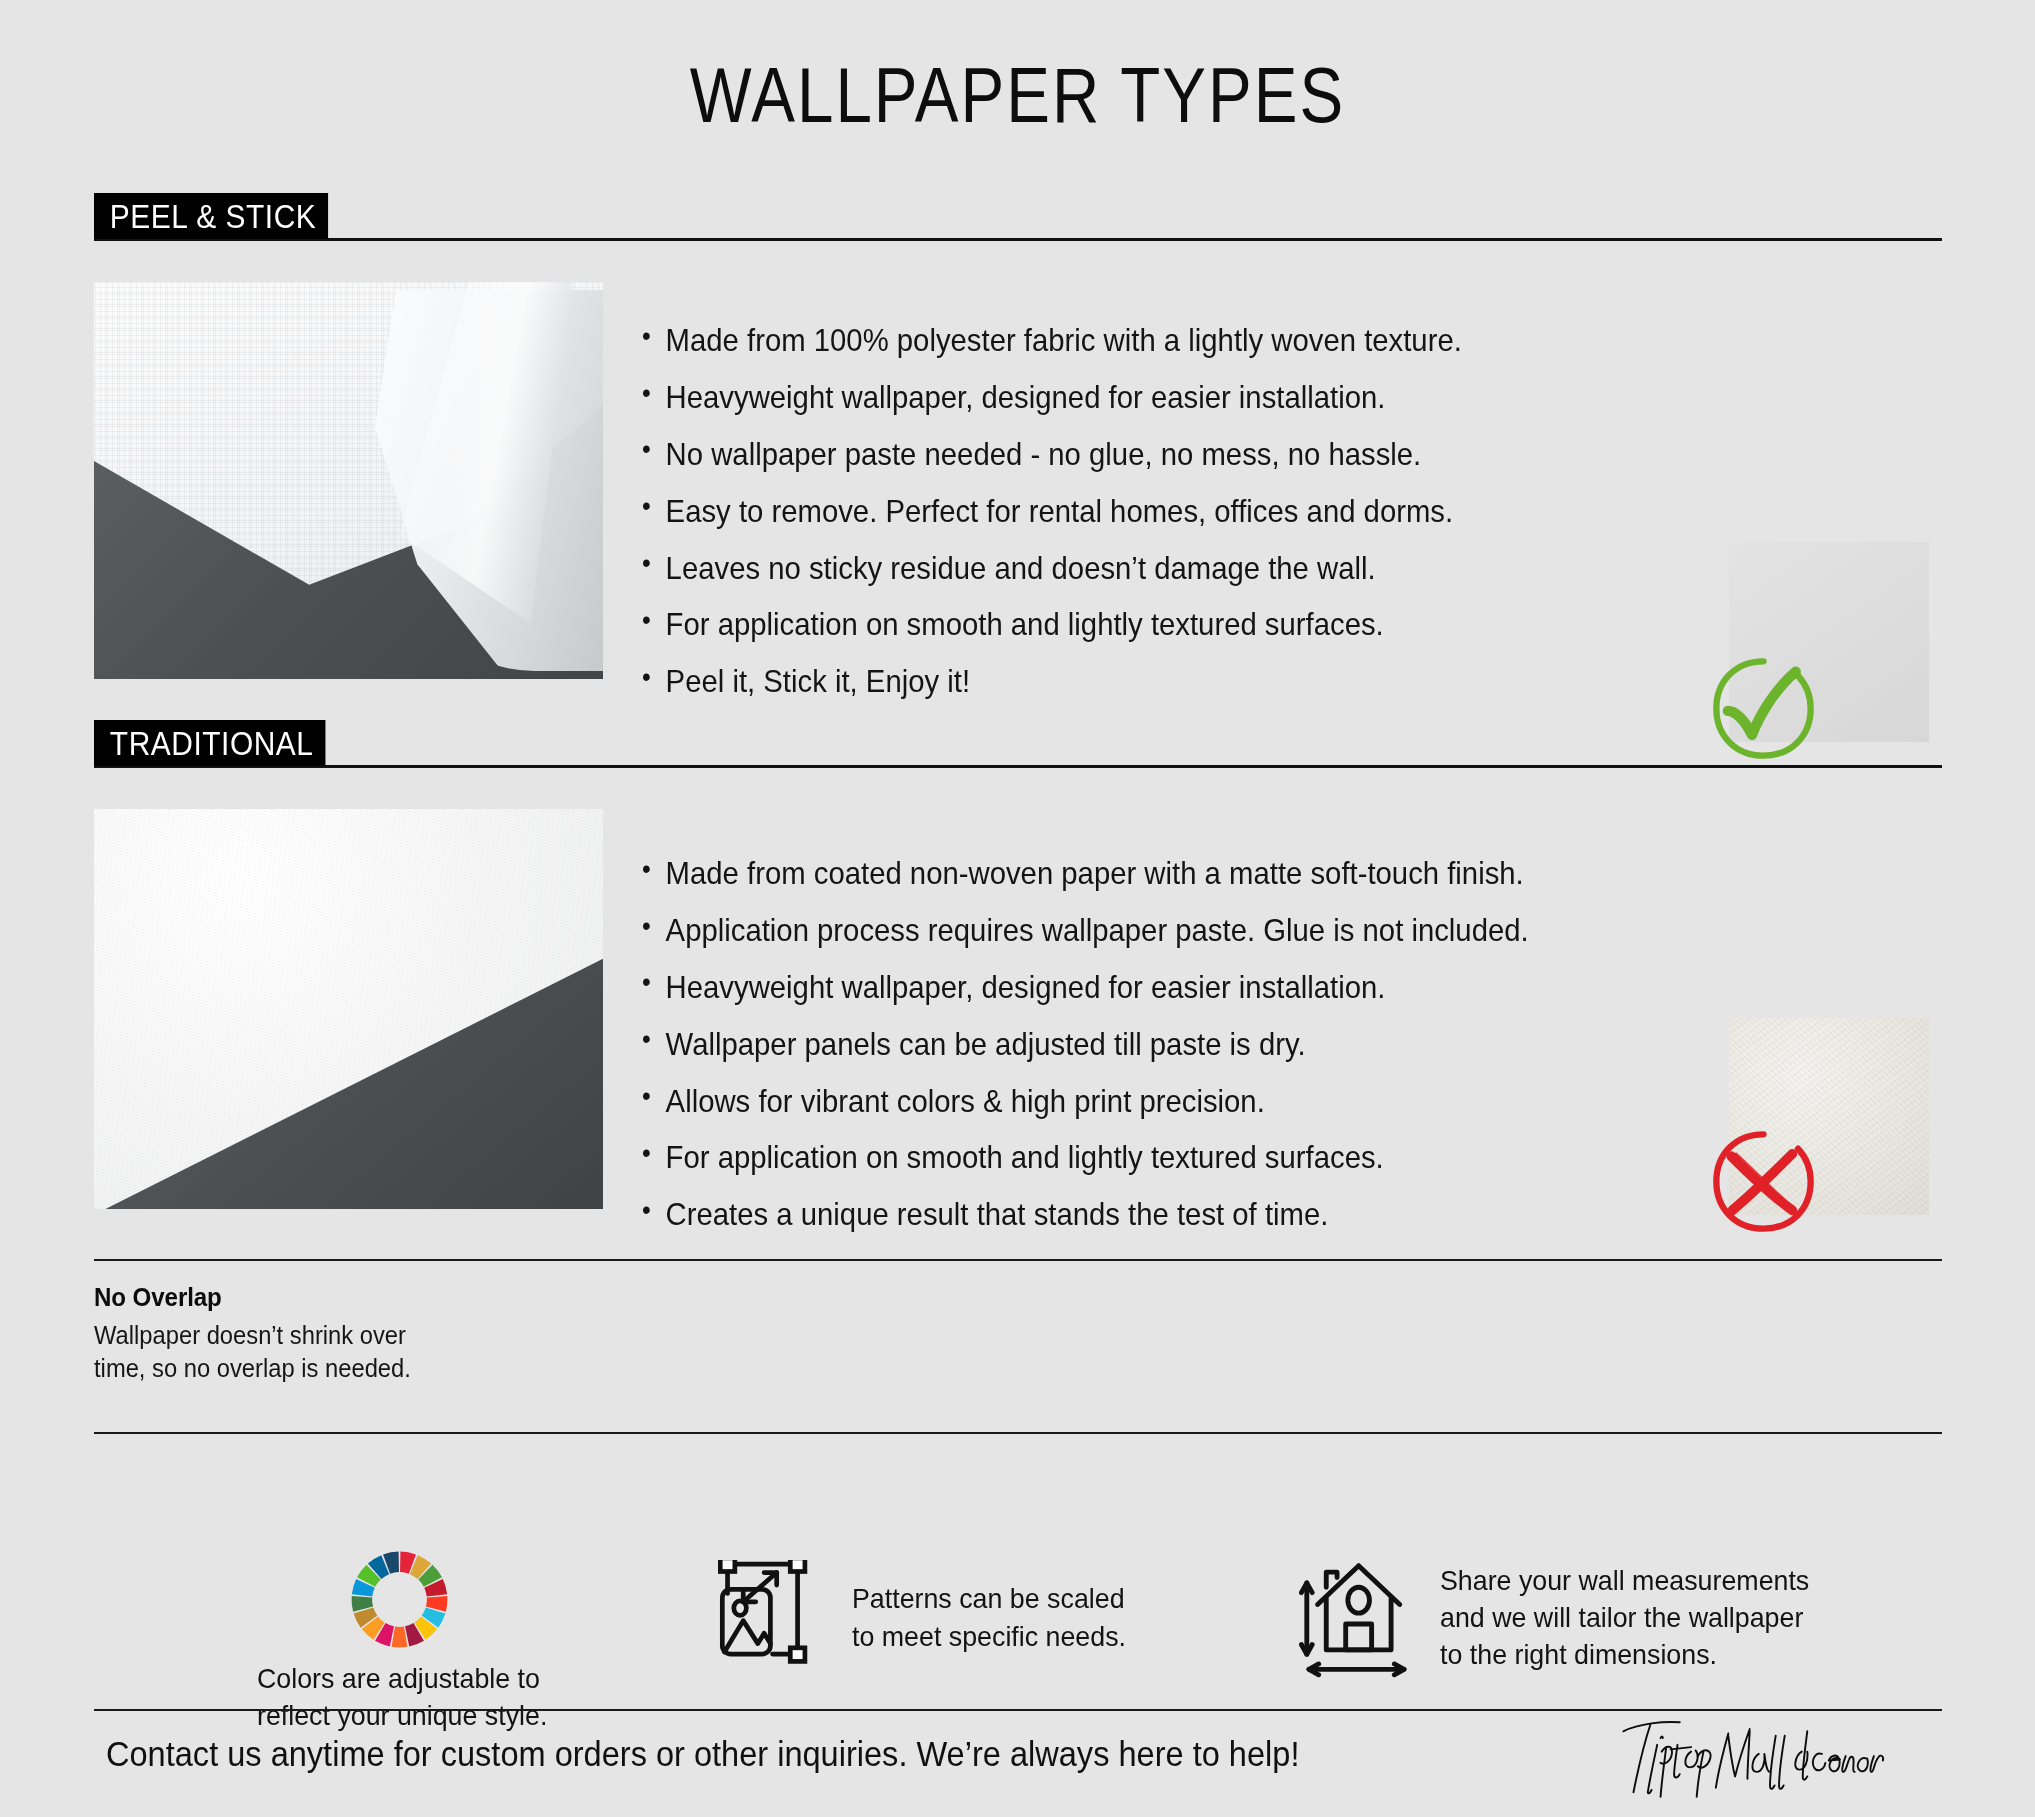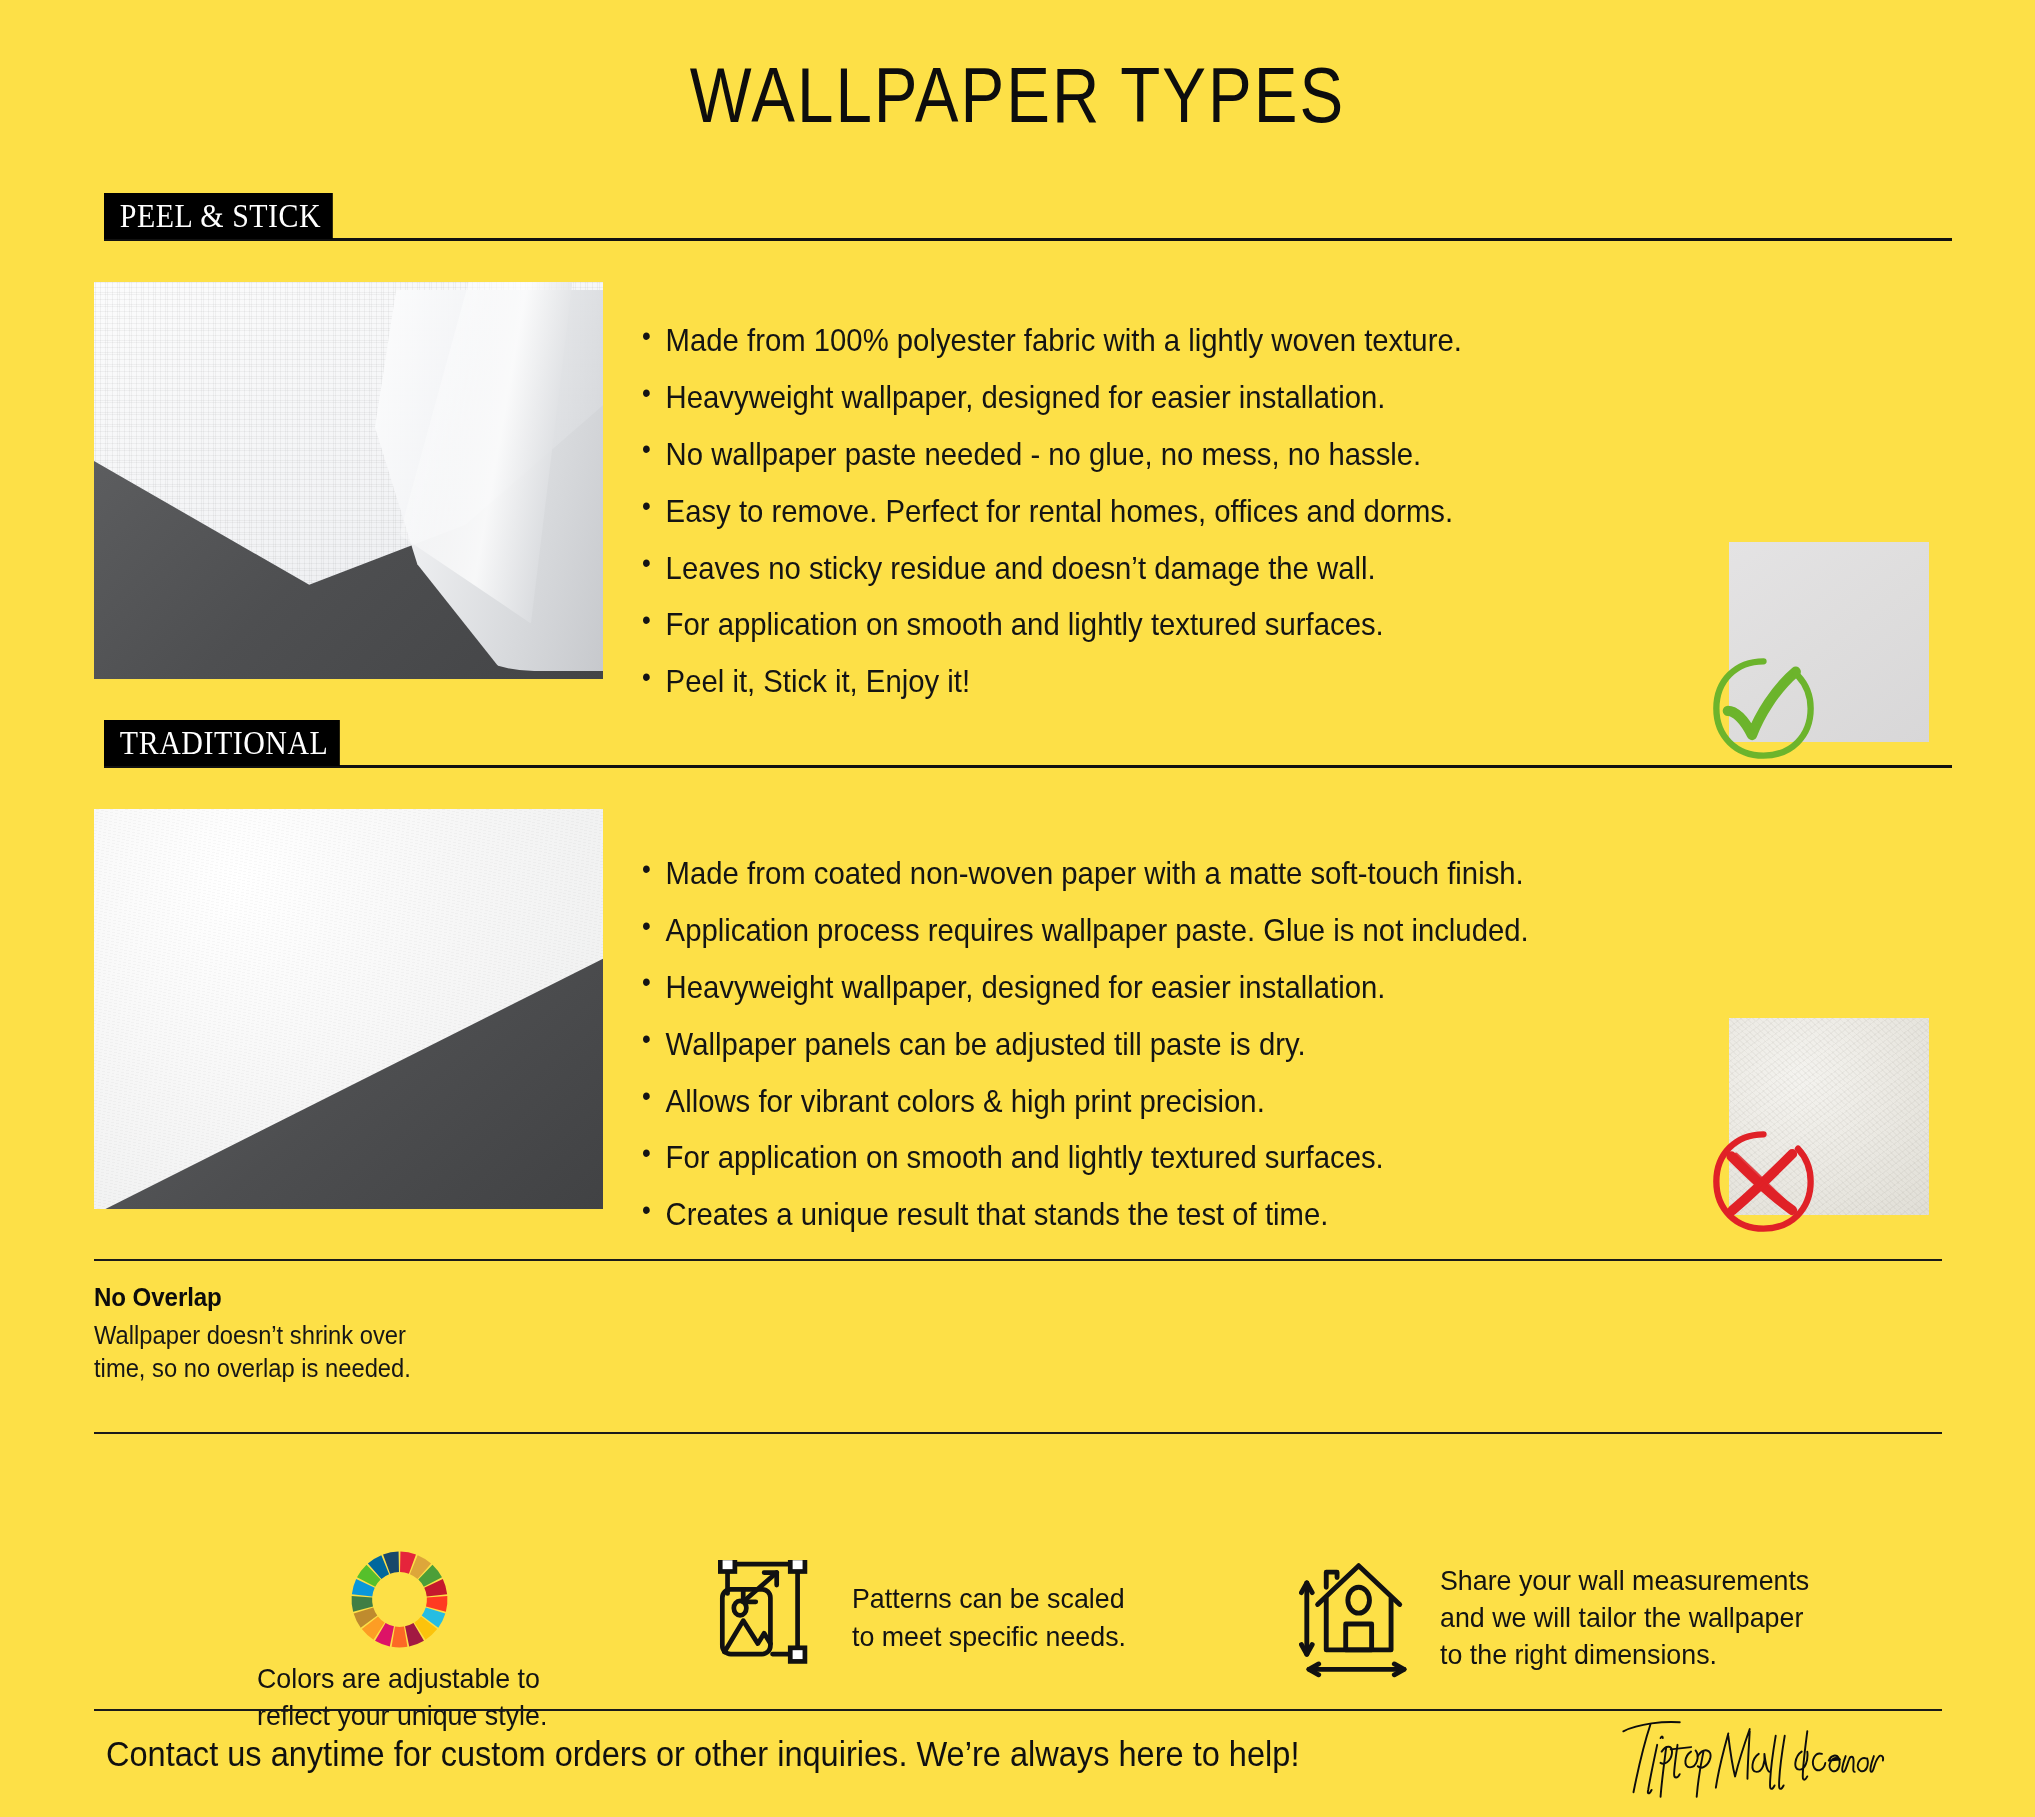--- a/index.html
+++ b/index.html
@@ -3,37 +3,37 @@
 <meta charset="utf-8">
 <style>
   * { box-sizing: border-box; margin: 0; padding: 0; }
   html, body {
     width: 2035px; height: 1817px;
     background: #ffffff;
     font-family: "Liberation Sans", sans-serif;
     color: #111111;
     overflow: hidden;
   }
-  .page { position: relative; width: 2035px; height: 1817px; background:#fde047; }
+  .page { position: relative; width: 2035px; height: 1817px; background:#e5e5e5; }
 
   
   .title {
     position: absolute; left: 0; top: 56px; width: 2035px;
     text-align: center;
     font-size: 78px;
     font-weight: 300;
     letter-spacing: 2.4px;
     transform: scaleX(0.84);
     transform-origin: center top;
     color: #0d0d0d;
     line-height: 1;
   }
 
   
-  .sec-head { position: absolute; left: 104px; width: 1848px; height: 48px; font-family: Liberation Serif, serif; }
+  .sec-head { position: absolute; left: 94px; width: 1848px; height: 48px; }
   .sec-head .tag {
     position: absolute; left: 0; top: 0; height: 46px;
     background: #000; color: #fff;
     display: flex; align-items: center;
     padding: 0 13.3px 0 18px;
     font-size: 34px; font-weight: 300; letter-spacing: 0.6px;
     transform: scaleX(0.88); transform-origin: left center;
   }
   .sec-head .rule {
     position: absolute; left: 0; right: 0; bottom: 0;

